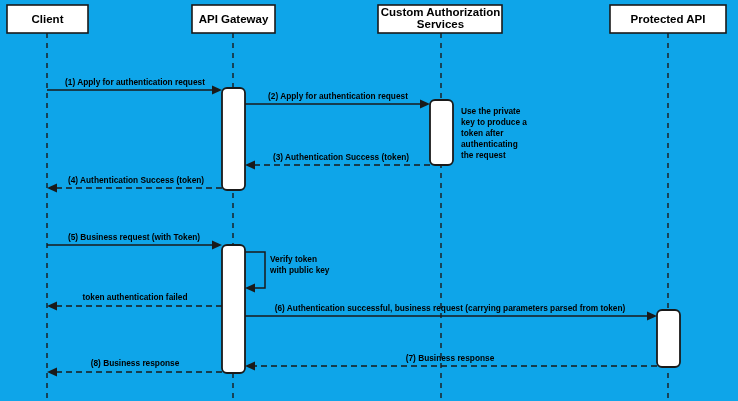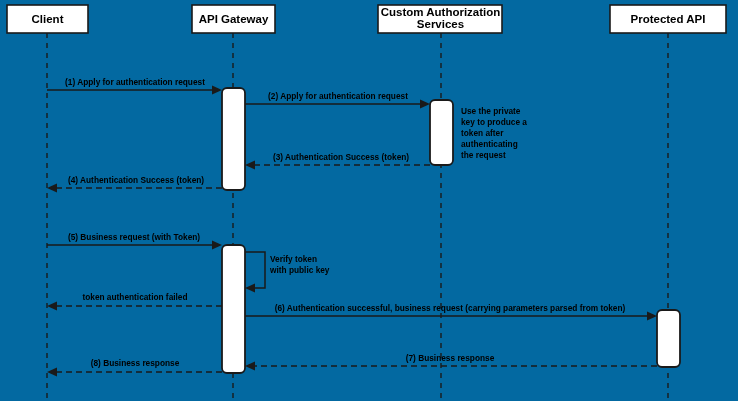--- a/index.html
+++ b/index.html
@@ -8,21 +8,21 @@
     padding: 0;
     background: #ffffff;
   }
   body {
     font-family: "Liberation Sans", sans-serif;
   }
   #diagram-root {
     position: relative;
     width: 738px;
     height: 401px;
-    background: #0369a1;
+    background: #0ea5e9;
     overflow: hidden;
   }
   svg.diagram-canvas {
     position: absolute;
     left: 0;
     top: 0;
     width: 738px;
     height: 401px;
   }
   .lifeline-box-rect {

